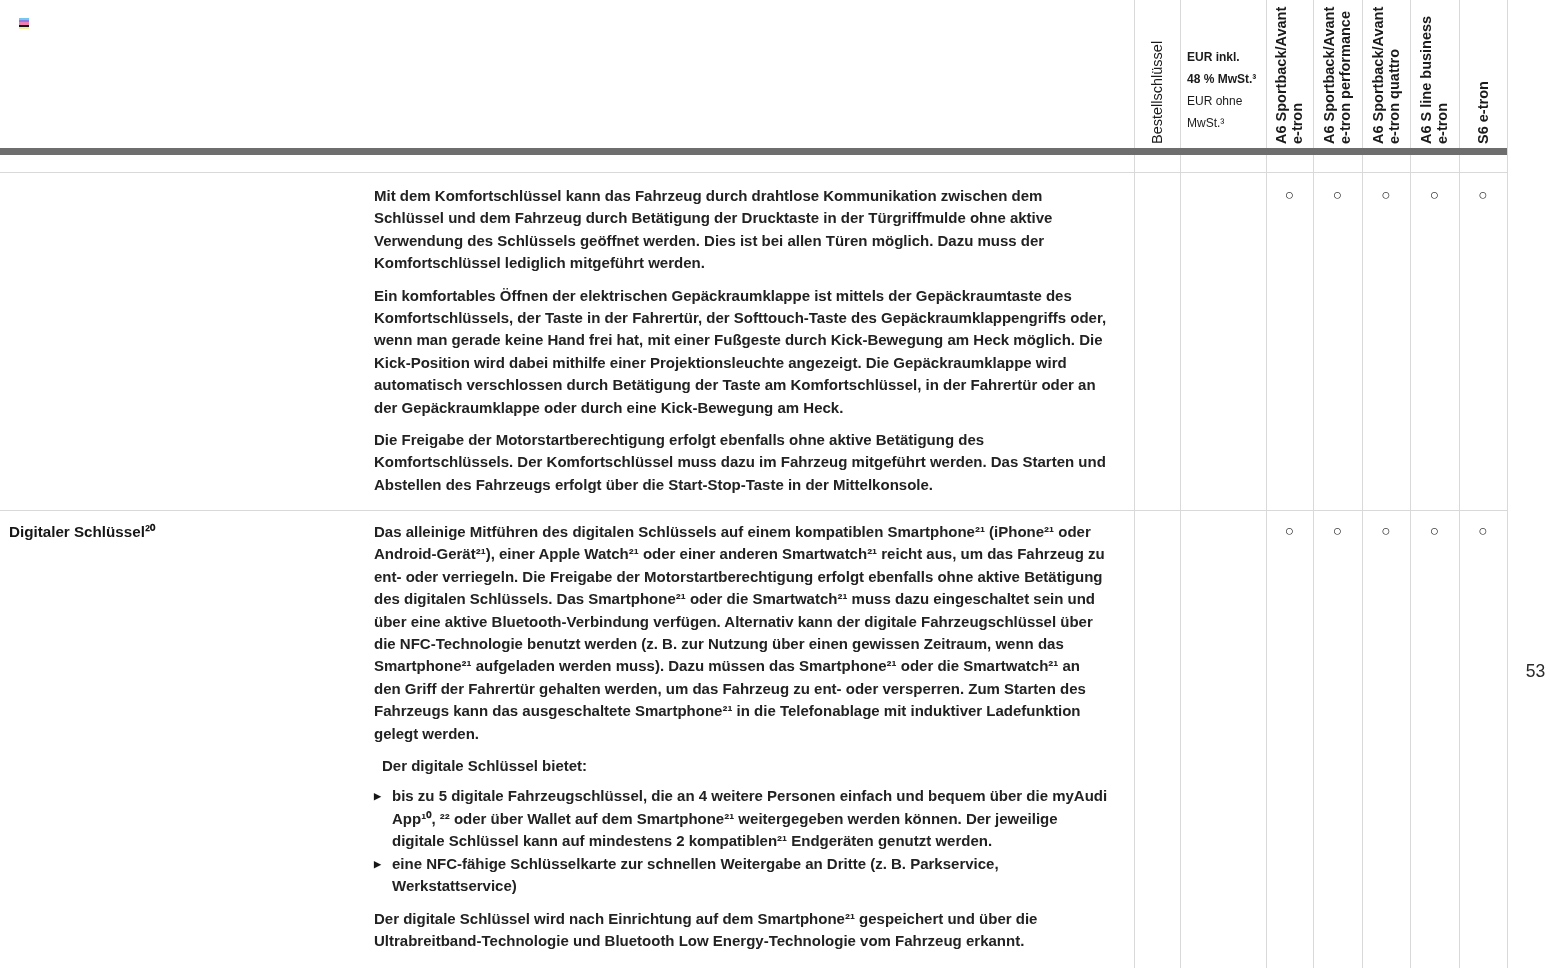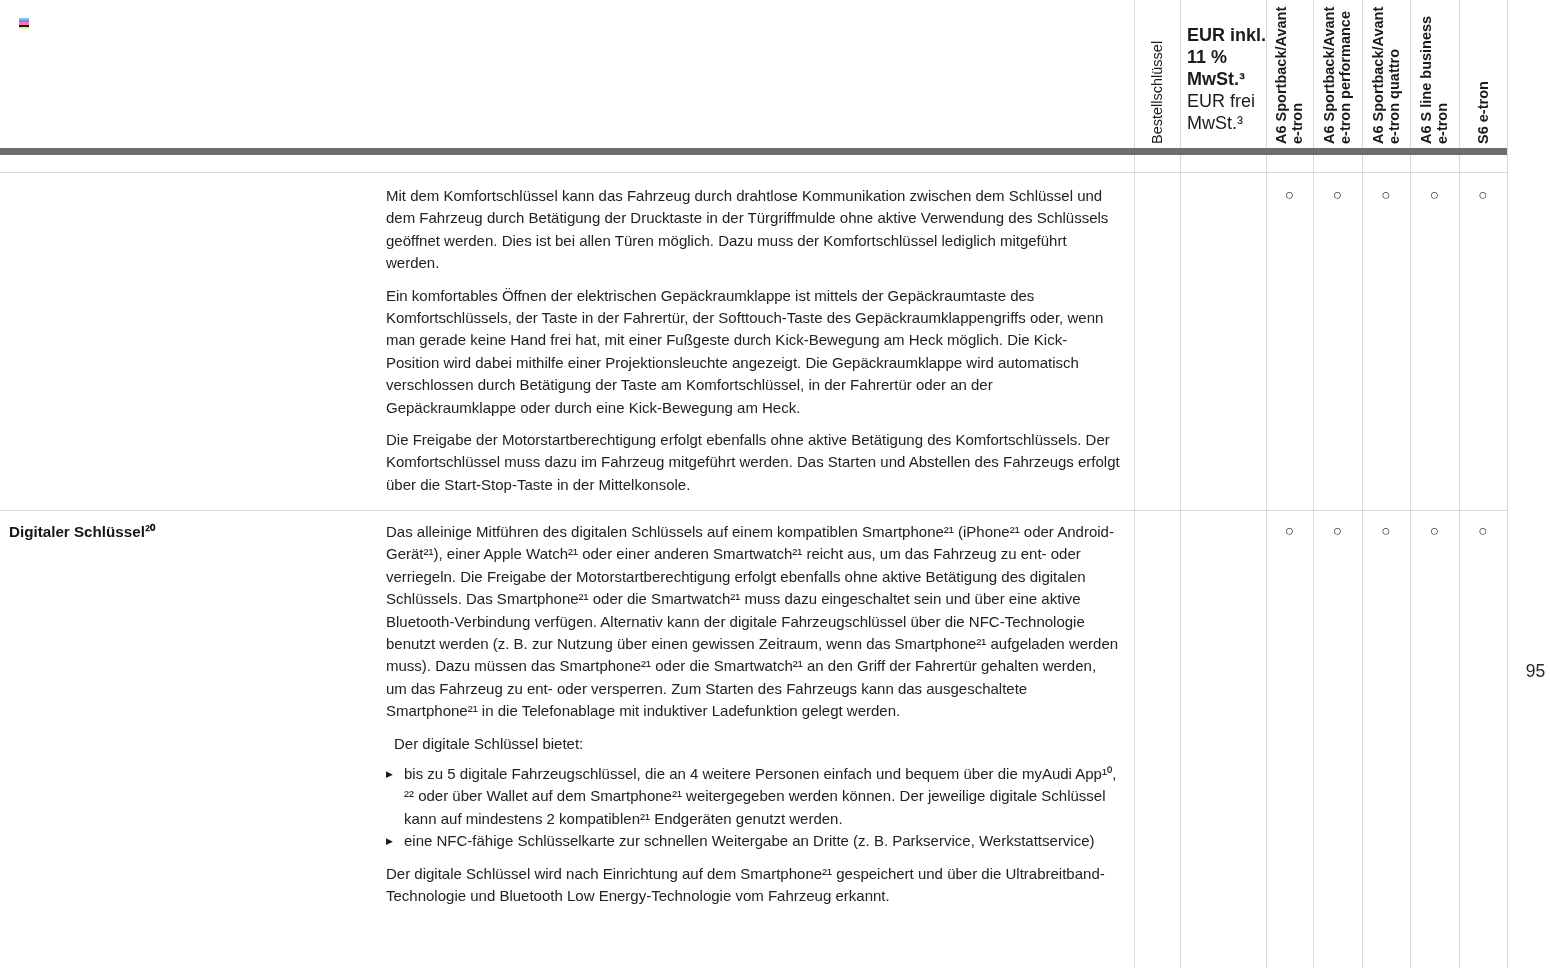--- a/index.html
+++ b/index.html
@@ -19,26 +19,26 @@
   
   .hcell{position:absolute;top:0;height:148px;}
   .rot{
     position:absolute;bottom:4px;
     transform-origin:0 100%;transform:rotate(-90deg);
     font-size:14.5px;line-height:16px;font-weight:bold;white-space:nowrap;
     color:#1b1b1b;
   }
   .rot span{display:block;}
   .rot.regular{font-weight:normal;}
-  .price-head{position:absolute;left:7px;bottom:14px;font-size:18px;line-height:22px;color:#1b1b1b;}
+  .price-head{position:absolute;left:7px;bottom:14px;font-size:12px;line-height:22px;color:#1b1b1b;}
   .price-head .b{font-weight:bold;}
   
   .row{position:absolute;left:0;width:1507px;border-top:1px solid #d9d9d9;box-sizing:border-box;}
   .row-title{position:absolute;left:9px;width:372px;font-size:15.2px;font-weight:bold;line-height:21px;color:#161616;}
-  .row-desc{position:absolute;left:386px;width:734px;font-size:15px;line-height:22.4px;color:#222;}
+  .row-desc{position:absolute;left:374px;width:734px;font-size:15px;line-height:22.4px;color:#222;font-weight:bold;}
   .row-desc p{margin:0 0 10px 0;}
   .row-desc p.tight{margin:8px;}
   .bullet{display:flex;margin:0;}
   .bullet .marker{flex:0 0 18px;font-size:9px;line-height:22.4px;color:#161616;}
   .bullet .btext{flex:1;}
   .avail{position:absolute;text-align:center;font-size:15.5px;line-height:15px;color:#2a2a2a;}
   .page-number{position:absolute;left:1521px;top:661px;width:29px;font-size:17.5px;color:#2a2a2a;text-align:center;}
 </style>
 </head>
 <body>
@@ -62,22 +62,22 @@
 
 <div class="hcell" style="left:1134px;width:46px">
   <div class="rot regular" style="left:31px">
     <span>Bestellschlüssel</span>
   </div>
 </div>
 
 <div class="hcell" style="left:1180px;width:86px">
   <div class="price-head">
     <span class="b" style="display:block">EUR inkl.</span>
-    <span class="b" style="display:block">11 % MwSt.³</span>
-    <span style="display:block">EUR frei</span>
+    <span class="b" style="display:block">48 % MwSt.³</span>
+    <span style="display:block">EUR ohne</span>
     <span style="display:block">MwSt.³</span>
   </div>
 </div>
 
 <div class="hcell" style="left:1266px;width:47px">
   <div class="rot" style="left:39px">
     <span>A6 Sportback/Avant</span>
     <span>e-tron</span>
   </div>
 </div>
@@ -143,13 +143,13 @@
   </div>
   <div class="avail" style="left:1134px;width:46px;top:12px"></div>
   <div class="avail" style="left:1180px;width:86px;top:12px"></div>
   <div class="avail" style="left:1266px;width:47px;top:12px">○</div>
   <div class="avail" style="left:1313px;width:49px;top:12px">○</div>
   <div class="avail" style="left:1362px;width:48px;top:12px">○</div>
   <div class="avail" style="left:1410px;width:49px;top:12px">○</div>
   <div class="avail" style="left:1459px;width:48px;top:12px">○</div>
 </div>
 
-<div class="page-number">95</div>
+<div class="page-number">53</div>
 
 </body></html>

